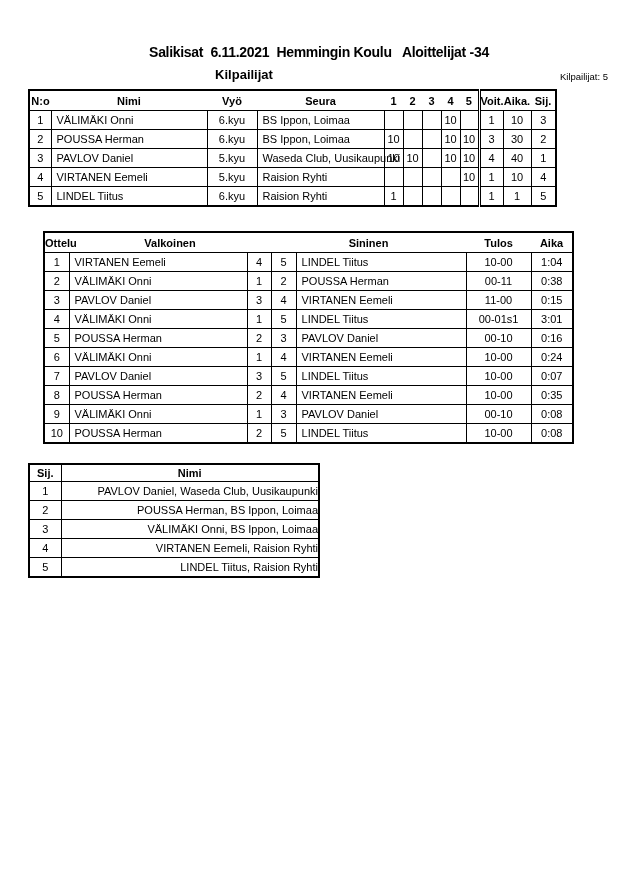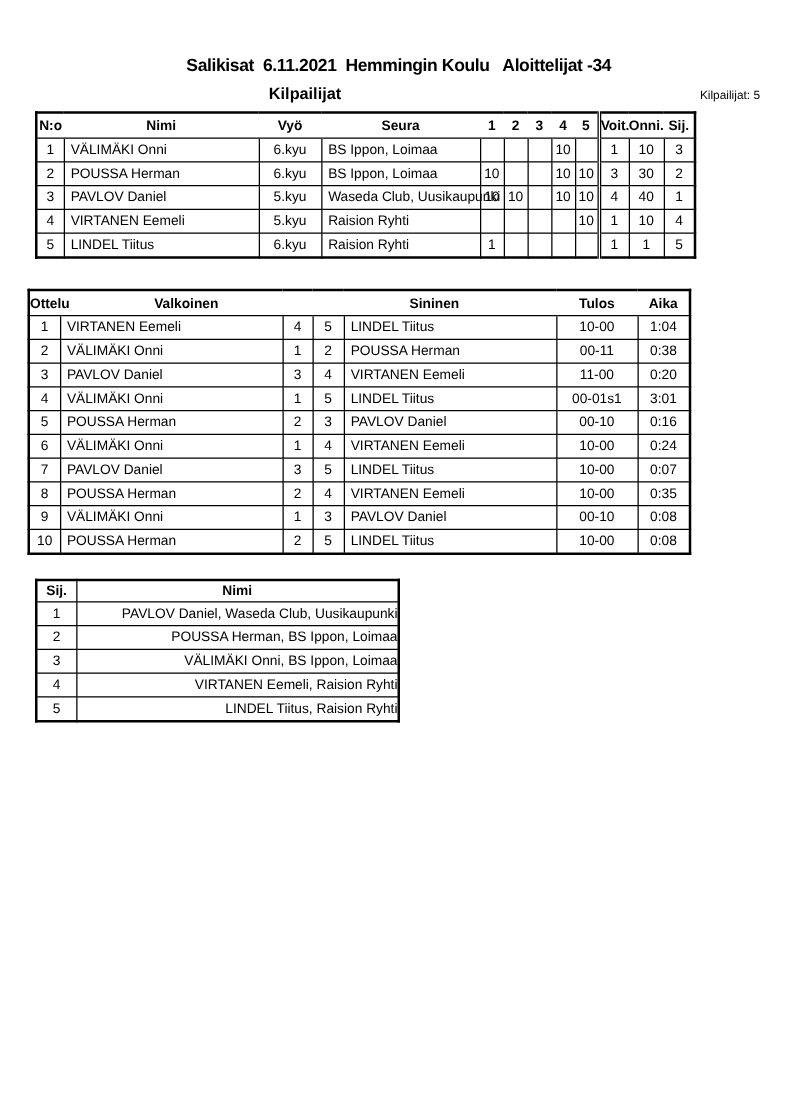--- a/index.html
+++ b/index.html
@@ -35,21 +35,21 @@
     text-align:center;
   }
   td { border:1px solid #000; }
   thead th { border:none; border-bottom:1px solid #000; height:19px; font-weight:bold; }
   
   #t1 { top:89px;  left:28px; width:527px; }
   #t1 thead th:nth-child(1) { text-align:center; }
   #t1 thead th:nth-child(10), #t1 td:nth-child(10) { border-left:3px double #000; }
   #t1 td:nth-child(2), #t1 td:nth-child(4) { text-align:left; padding-left:5px; }
   
-  #t2 { top:231px; left:22px; width:529px;border-radius:16px; }
+  #t2 { top:231px; left:43px; width:529px;border-radius:16px; }
   #t2 thead th:nth-child(1) { text-align:left; }
   #t2 td:nth-child(2), #t2 td:nth-child(5) { text-align:left; padding-left:5px; }
   
   #t3 { top:463px; left:28px; width:290px; }
   #t3 thead th { border:1px solid #000; border-top:none; height:16px; }
   #t3 thead th:first-child { border-left:none; }
   #t3 thead th:last-child  { border-right:none; }
   #t3 td:nth-child(2) { text-align:right; padding-left:5px; }
 </style>
 </head>
@@ -82,21 +82,21 @@
         <th>N:o</th>
         <th>Nimi</th>
         <th>Vyö</th>
         <th>Seura</th>
         <th>1</th>
         <th>2</th>
         <th>3</th>
         <th>4</th>
         <th>5</th>
         <th>Voit.</th>
-        <th>Onni.</th>
+        <th>Aika.</th>
         <th>Sij.</th>
       </tr>
     </thead>
     <tbody>
         <tr>
           <td>1</td>
           <td>VÄLIMÄKI Onni</td>
           <td>6.kyu</td>
           <td>BS Ippon, Loimaa</td>
           <td></td>
@@ -206,21 +206,21 @@
           <td>00-11</td>
           <td>0:38</td>
         </tr>
         <tr>
           <td>3</td>
           <td>PAVLOV Daniel</td>
           <td>3</td>
           <td>4</td>
           <td>VIRTANEN Eemeli</td>
           <td>11-00</td>
-          <td>0:20</td>
+          <td>0:15</td>
         </tr>
         <tr>
           <td>4</td>
           <td>VÄLIMÄKI Onni</td>
           <td>1</td>
           <td>5</td>
           <td>LINDEL Tiitus</td>
           <td>00-01s1</td>
           <td>3:01</td>
         </tr>

